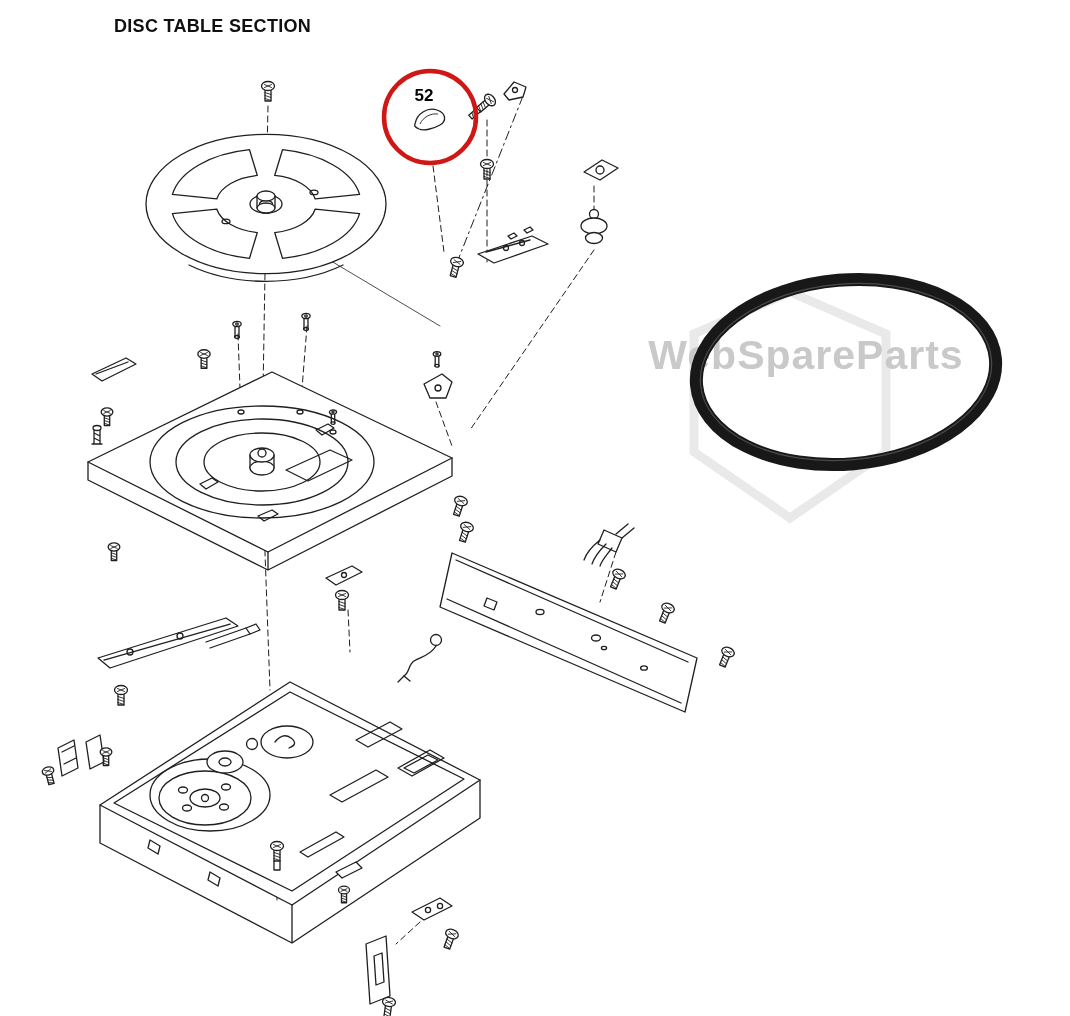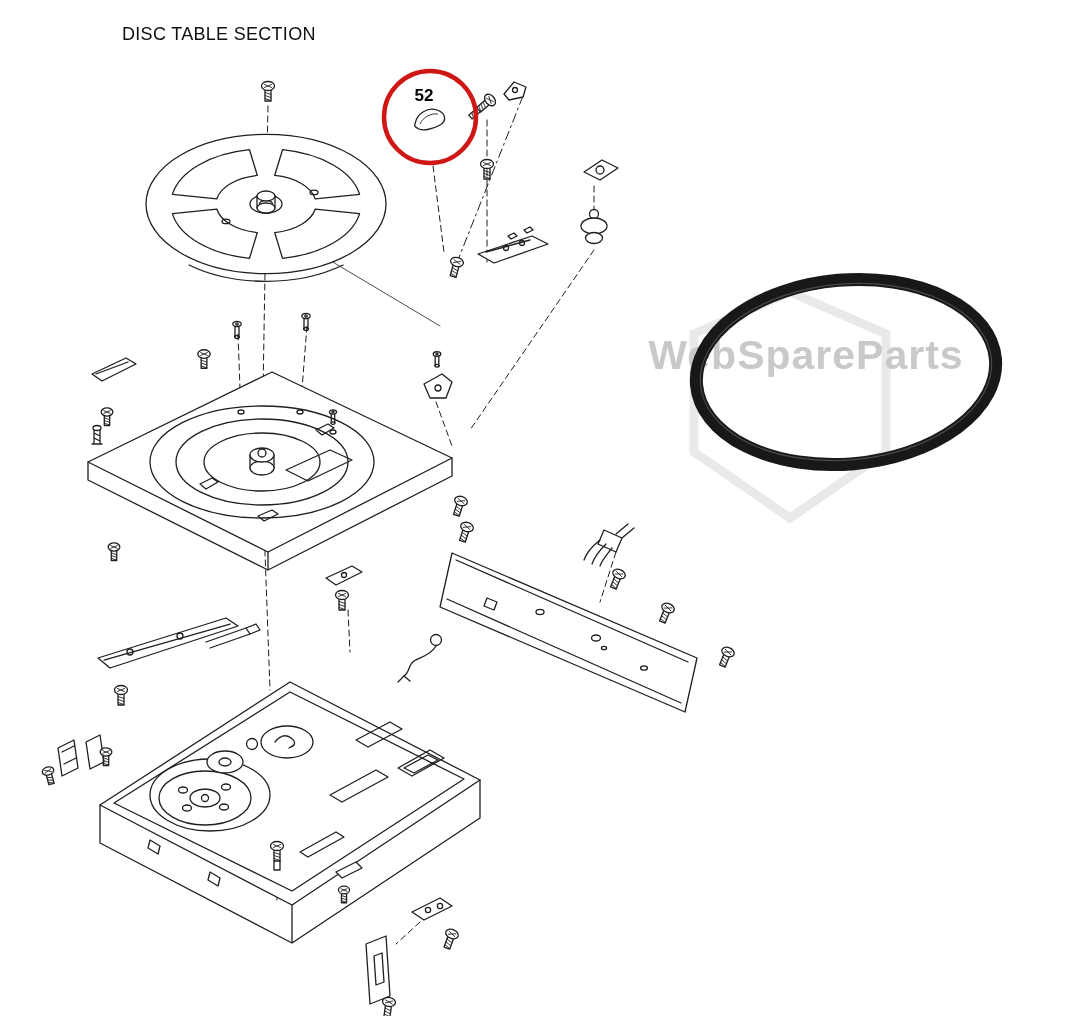--- a/index.html
+++ b/index.html
@@ -1,18 +1,18 @@
 <!DOCTYPE html>
 <html><head>
 <meta charset="utf-8">
 <style>
   html,body{margin:0;padding:0;background:#ffffff;}
   .stage{position:relative;width:1070px;height:1016px;background:#ffffff;overflow:hidden;
          font-family:"Liberation Sans",sans-serif;}
-  .stage h1{position:absolute;left:106px;top:8px;margin:16px;font-size:18px;font-weight:normal;
+  .stage h1{position:absolute;left:106px;top:8px;margin:8px;font-size:18px;font-weight:bold;
             color:#101010;letter-spacing:.3px;font-family:"Liberation Sans",sans-serif;}
   svg{position:absolute;left:0;top:0;display:block;}
   svg *{vector-effect:non-scaling-stroke;}
   text{font-family:"Liberation Sans",sans-serif;}
 </style>
 </head>
 <body>
 
 <div class="stage">
   <h1>DISC TABLE SECTION</h1>

